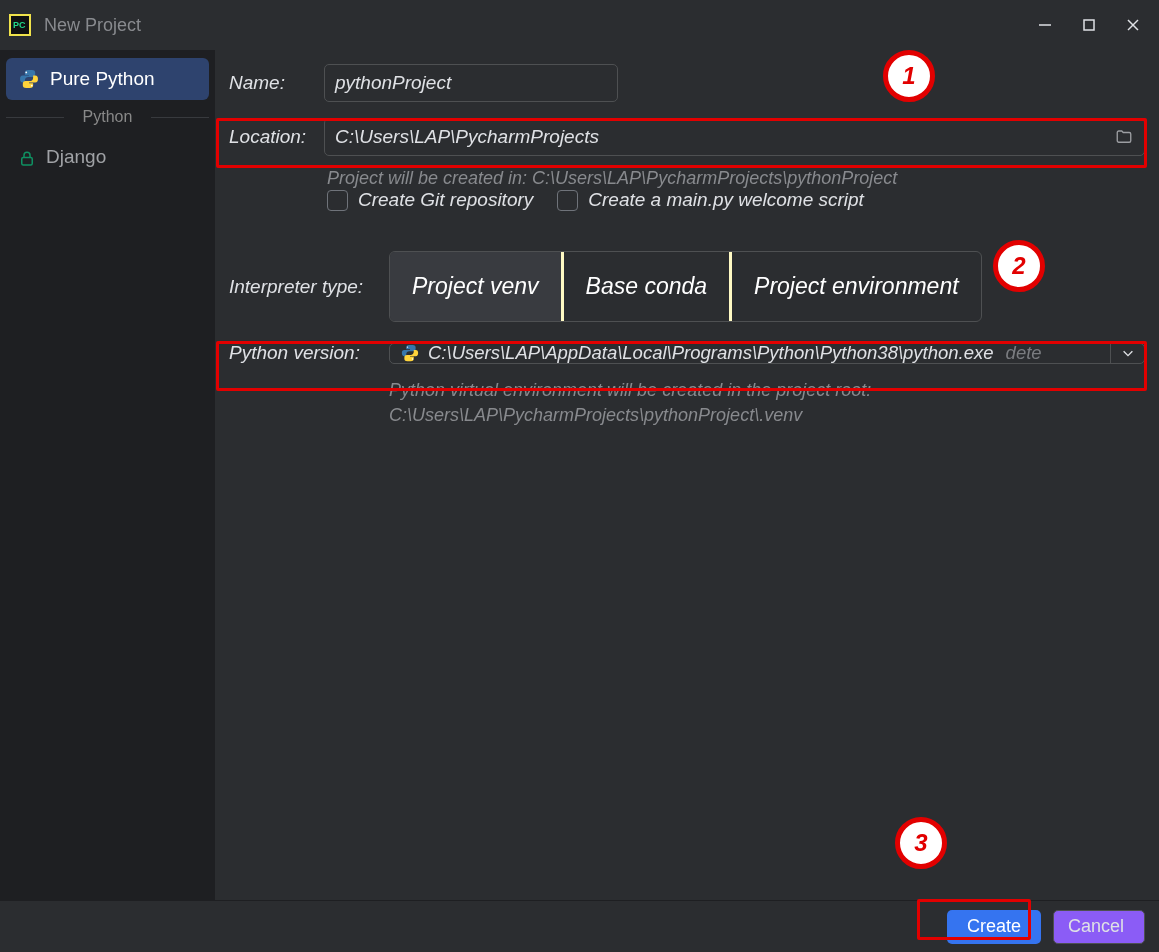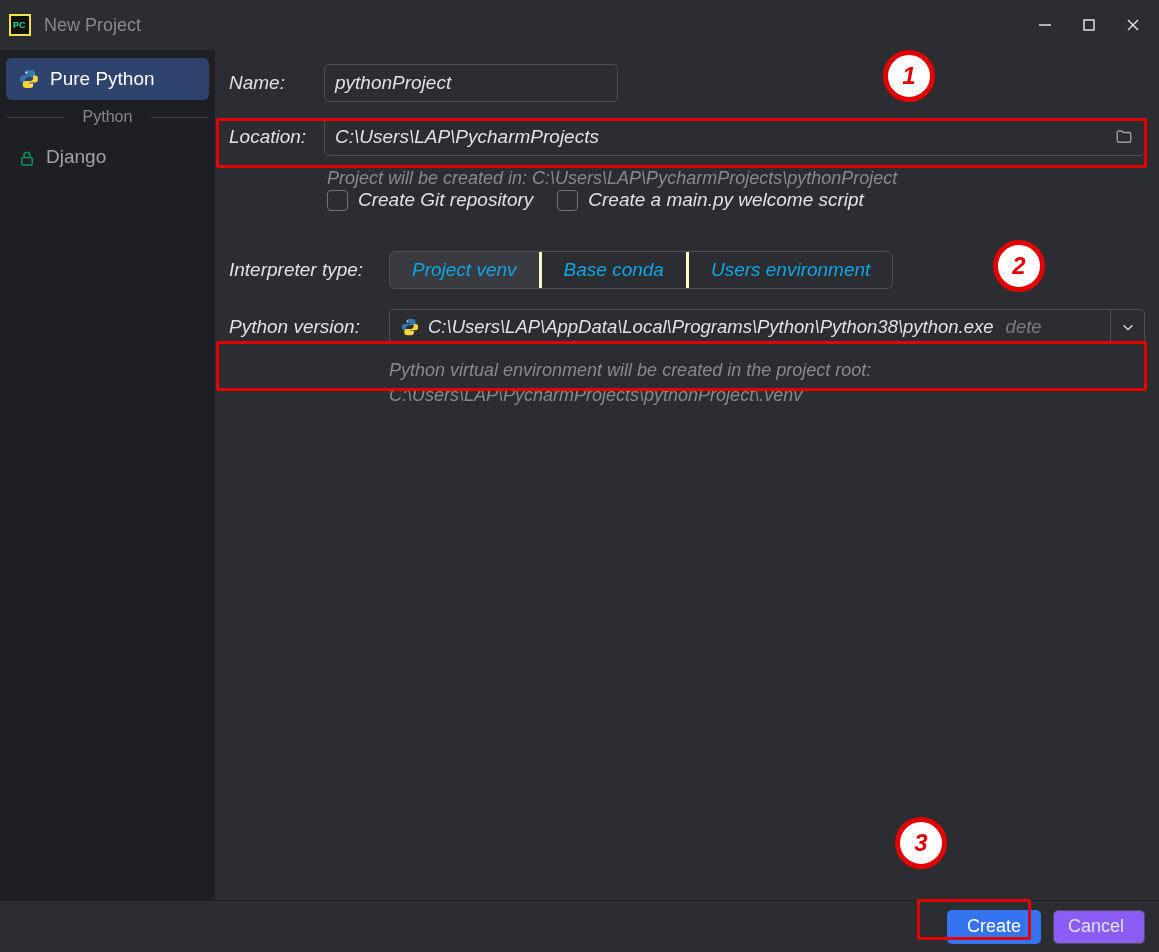--- a/index.html
+++ b/index.html
@@ -117,35 +117,35 @@
     border-radius: 4px;
     display: inline-block;
   }
   .seg {
     display: flex;
     border: 1px solid #4e5052;
     border-radius: 6px;
     overflow: hidden;
   }
   .seg-item {
-    padding: 7px 22px;
-    font-size: 19px;
-    color: #0ea5e9;
+    padding: 21px 22px;
+    font-size: 23px;
+    color: #ffffff;
     cursor: pointer;
   }
   .seg-item.selected { background: #393b40; }
   .seg-item + .seg-item { border-left: 3px solid #fef9c3; }
   .pyver-input {
     flex: 1;
     display: flex;
     align-items: stretch;
     border: 1px solid #4e5052;
     border-radius: 5px;
     background: #2b2d30;
-    height: 35px;
+    height: 21px;
     overflow: hidden;
   }
   .pyver-text {
     flex: 1; display: flex; align-items: center; gap: 8px; padding: 0 10px;
     font-size: 18.5px; white-space: nowrap; overflow: hidden;
   }
   .pyver-text .dete { color: #7a7c80; margin-left: 4px; }
   .pyver-drop {
     width: 34px; display: flex; align-items: center; justify-content: center;
     border-left: 1px solid #4e5052; cursor: pointer;
@@ -291,21 +291,21 @@
         <span class="checkbox"></span>
         <span>Create a main.py welcome script</span>
       </label>
     </div>
 
     <div class="row interp" style="margin-bottom:20px;">
       <div class="label">Interpreter type:</div>
       <div class="seg">
         <div class="seg-item selected">Project venv</div>
         <div class="seg-item">Base conda</div>
-        <div class="seg-item">Users environment</div>
+        <div class="seg-item">Project environment</div>
       </div>
     </div>
 
     <div class="row pyver" style="margin-bottom:14px;">
       <div class="label">Python version:</div>
       <div class="pyver-input">
         <div class="pyver-text">
           <span class="py-icon">
             <svg width="20" height="20" viewBox="0 0 32 32">
                 <path d="M15 3c-4 0-5 2-5 4v3h6v1H7c-3 0-4 2-4 5s1 5 4 5h3v-3c0-3 2-5 5-5h6c2 0 4-1 4-4V7c0-2-1-4-5-4h-5z" fill="#3776ab"></path>

